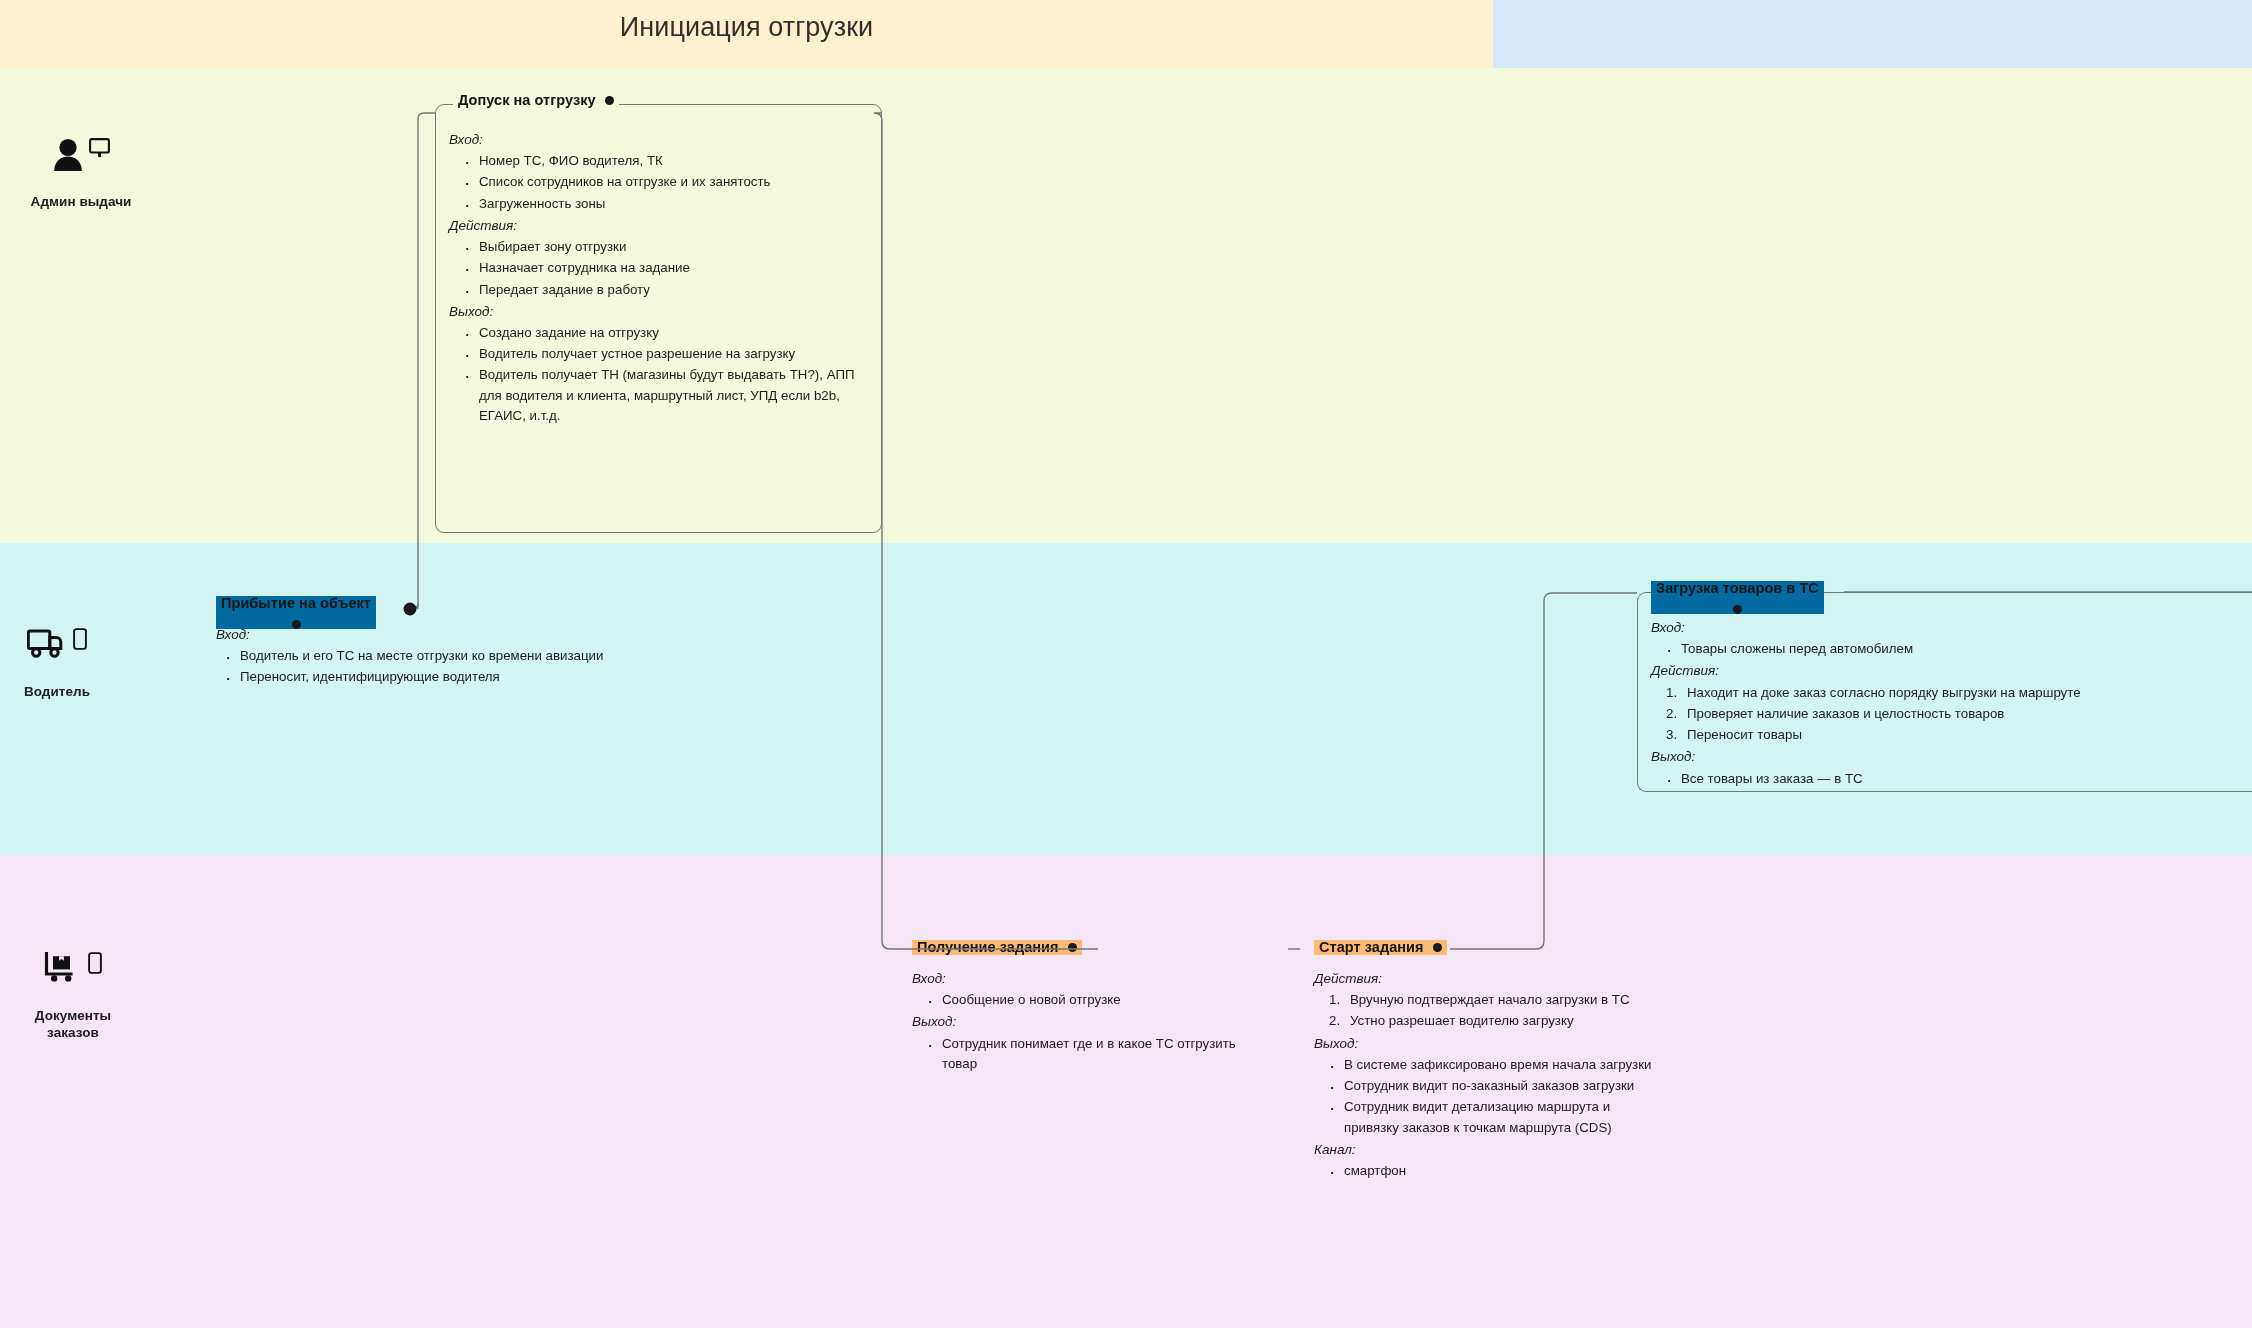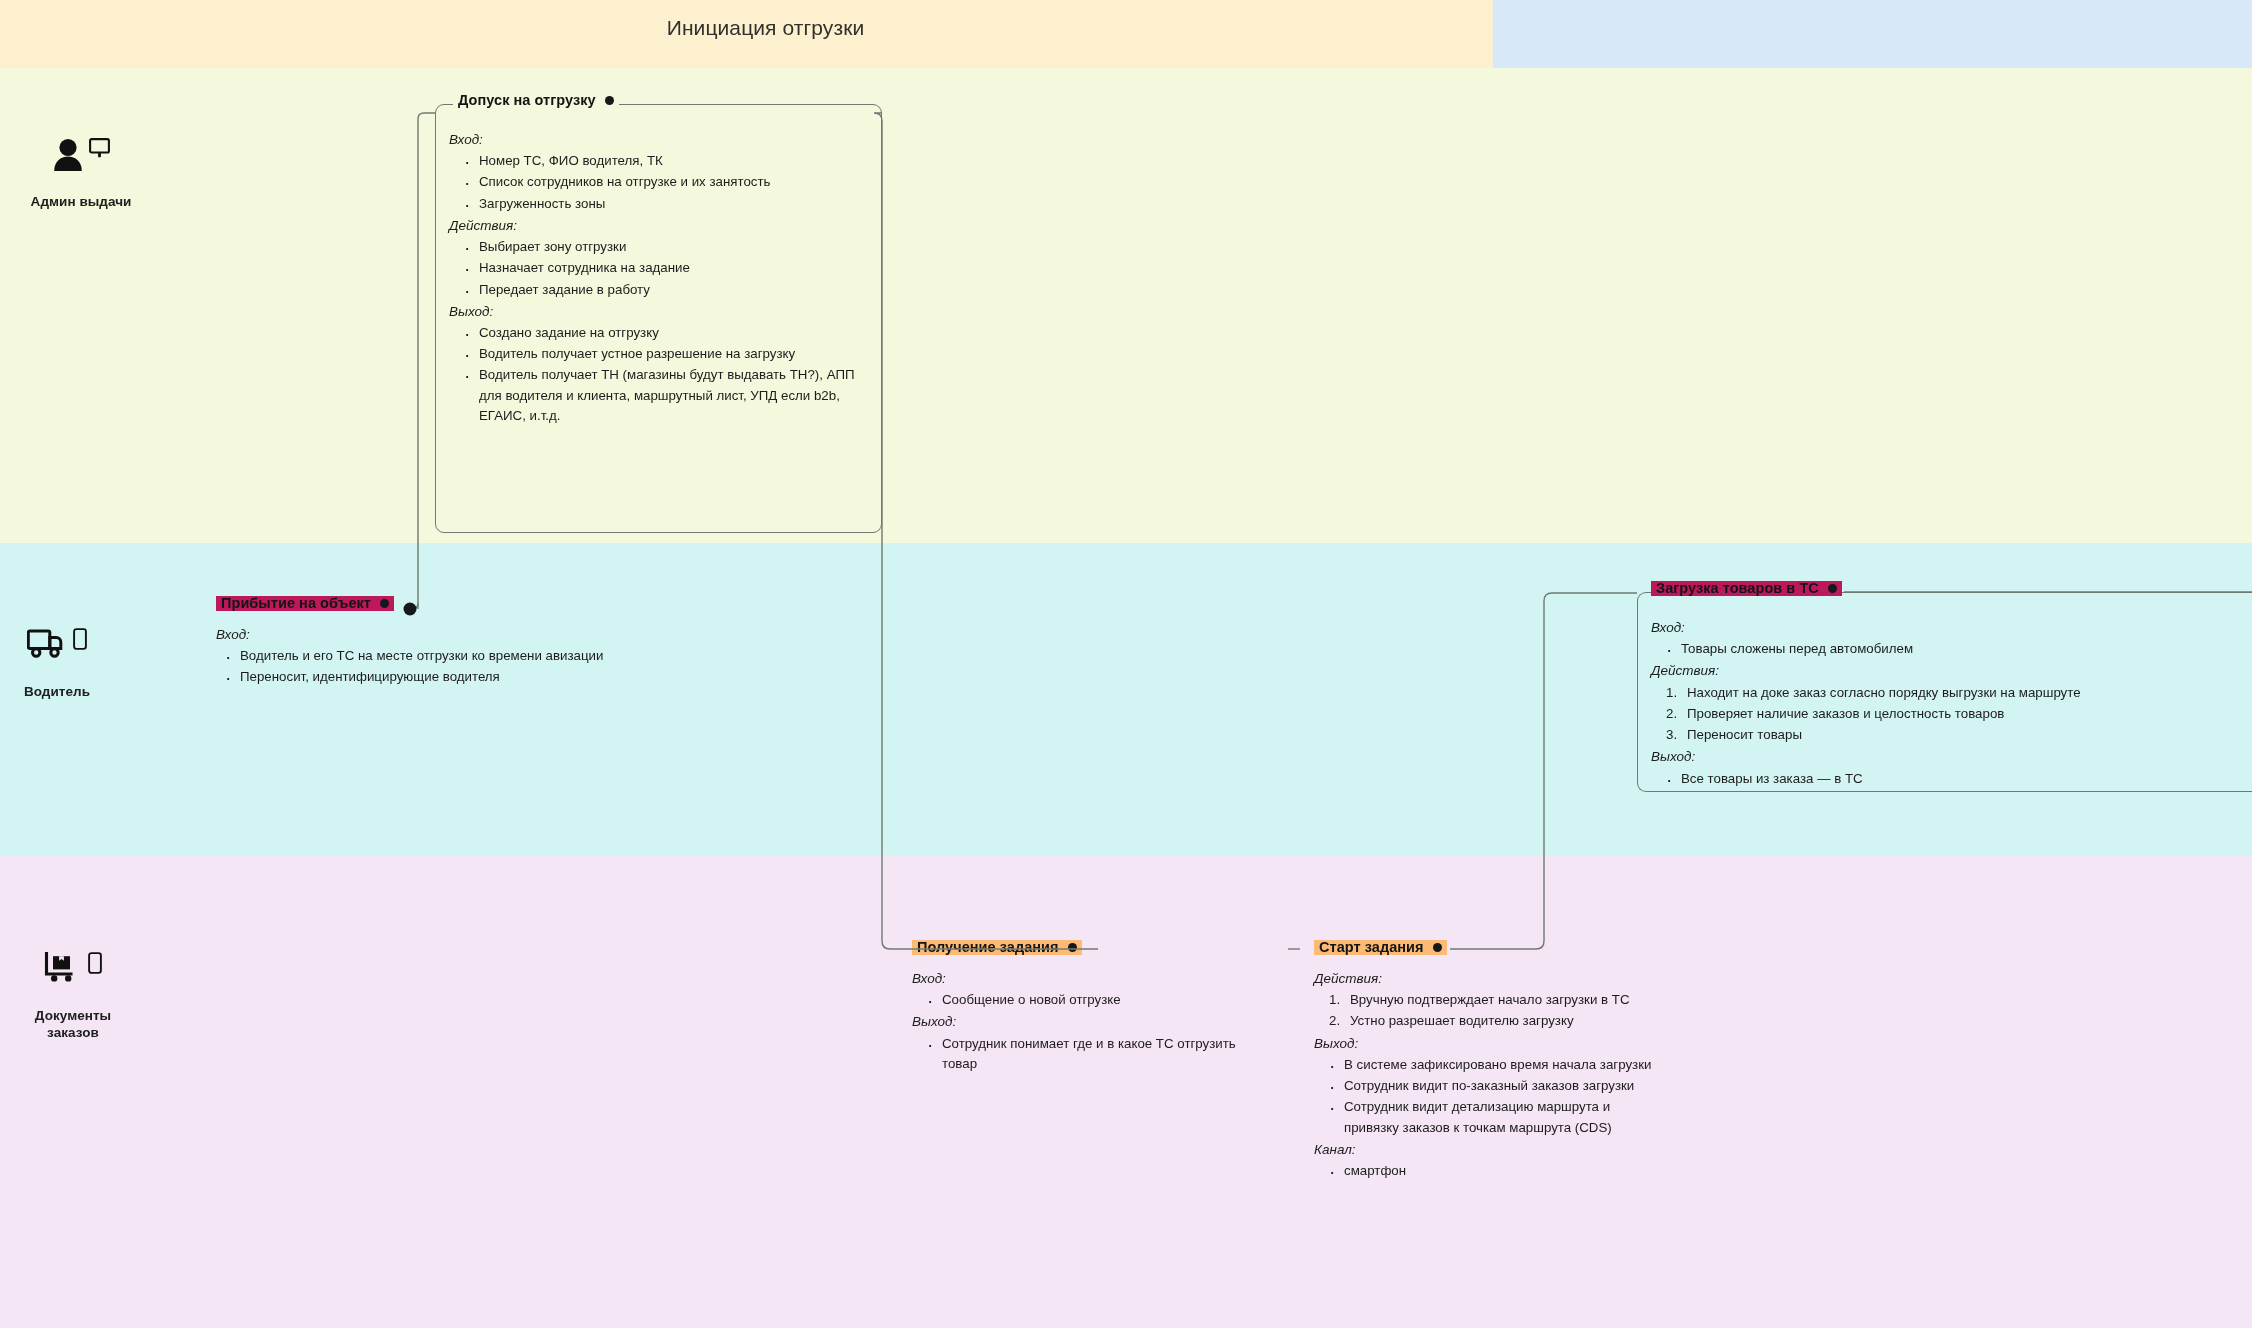--- a/index.html
+++ b/index.html
@@ -33,25 +33,24 @@
 
   .phase-title {
     position: absolute;
     top: 0;
     left: 0;
     width: 1493px;
     height: 55px;
     display: flex;
     align-items: center;
     justify-content: center;
-    font-size: 21px;
+    font-size: 27px;
     font-weight: 400;
     color: #32302c;
     letter-spacing: 0.1px;
-    padding-left: 19px;
   }
 
   
   .lane {
     position: absolute;
     left: 0;
     width: 2252px;
   }
   .lane.l1 { top: 68px;   height: 475px; background: #F4F8DC; }
   .lane.l2 { top: 543px;  height: 312px; background: #D2F4F2; }
@@ -118,21 +117,21 @@
   .card .title-row .node-dot {
     width: 9px;
     height: 9px;
     border-radius: 50%;
     background: #17181a;
     flex: 0 0 auto;
   }
   
   .card .title-row { padding: 0 5px; }
   .card.bg-l1 .title-row { background: #F4F8DC; }
-  .card.bg-l2 .title-row { background: #be185d; }
+  .card.bg-l2 .title-row { background: #0369a1; flex-direction: column; }
   .card.bg-l3 .title-row { background: #fdba74; }
 
   .card .body {
     position: relative;
     padding: 24px 16px 14px 14px;
   }
 
   .sect {
     font-size: 13.5px;
     font-style: italic;

